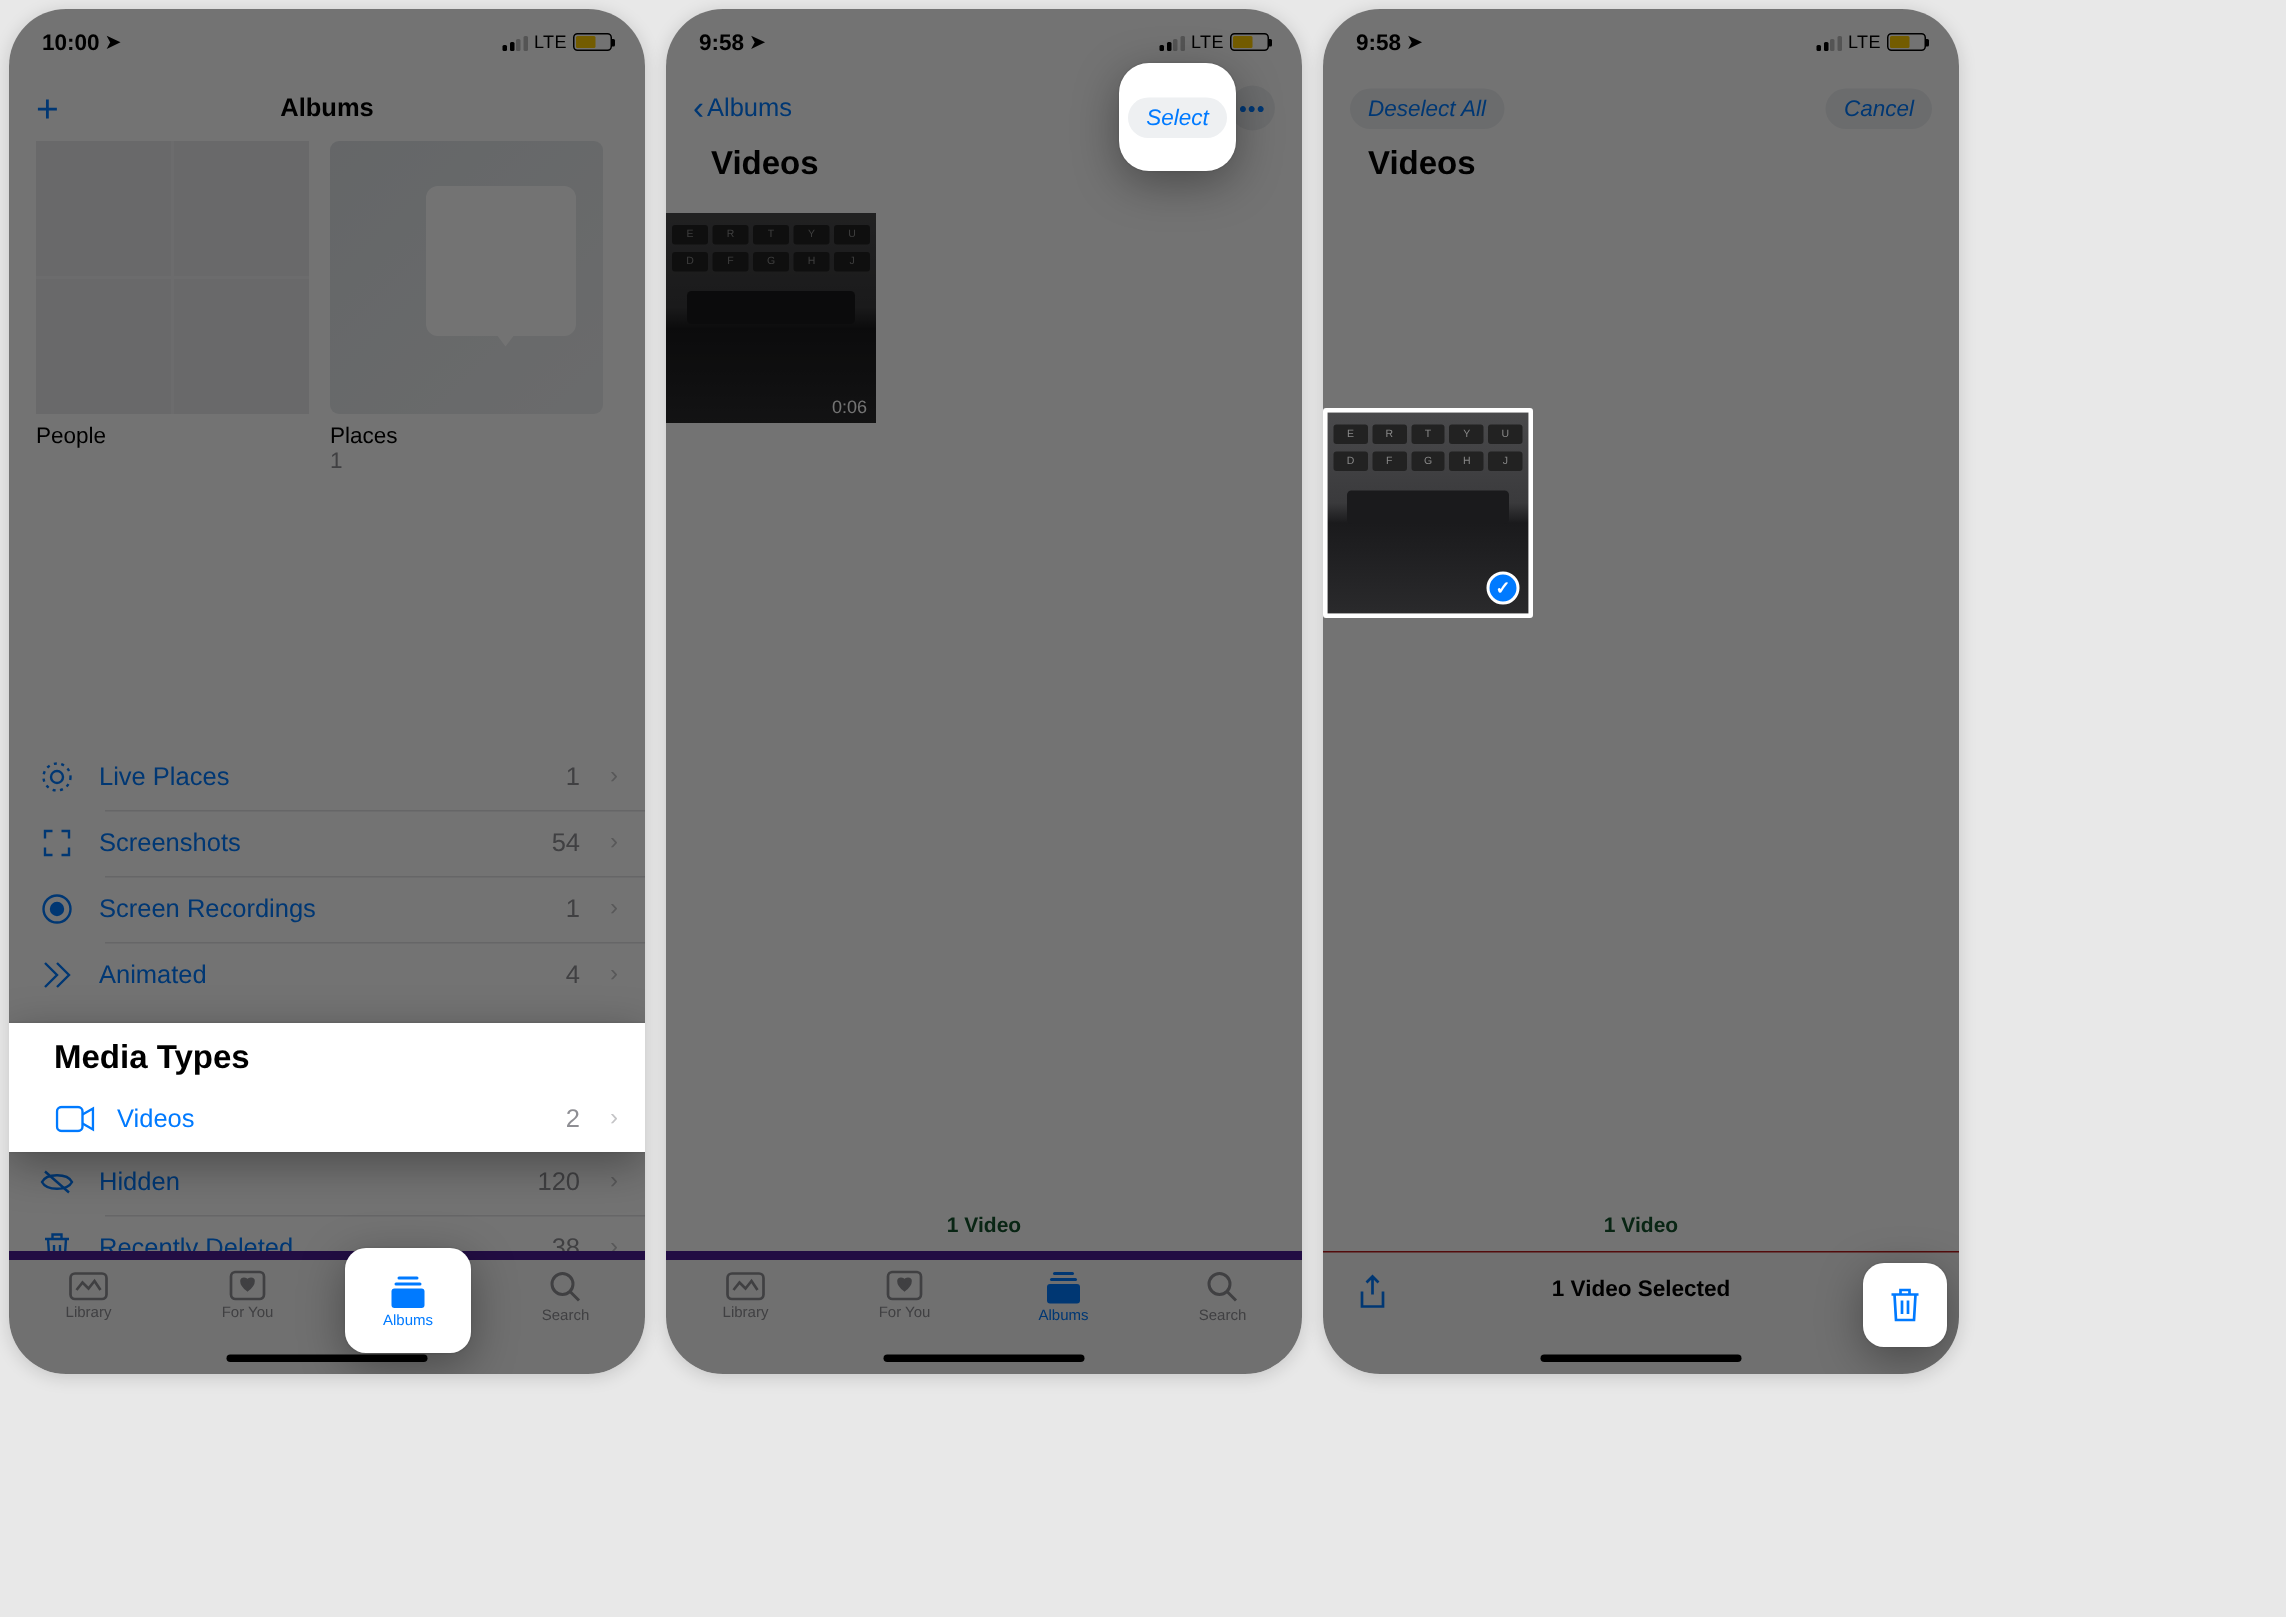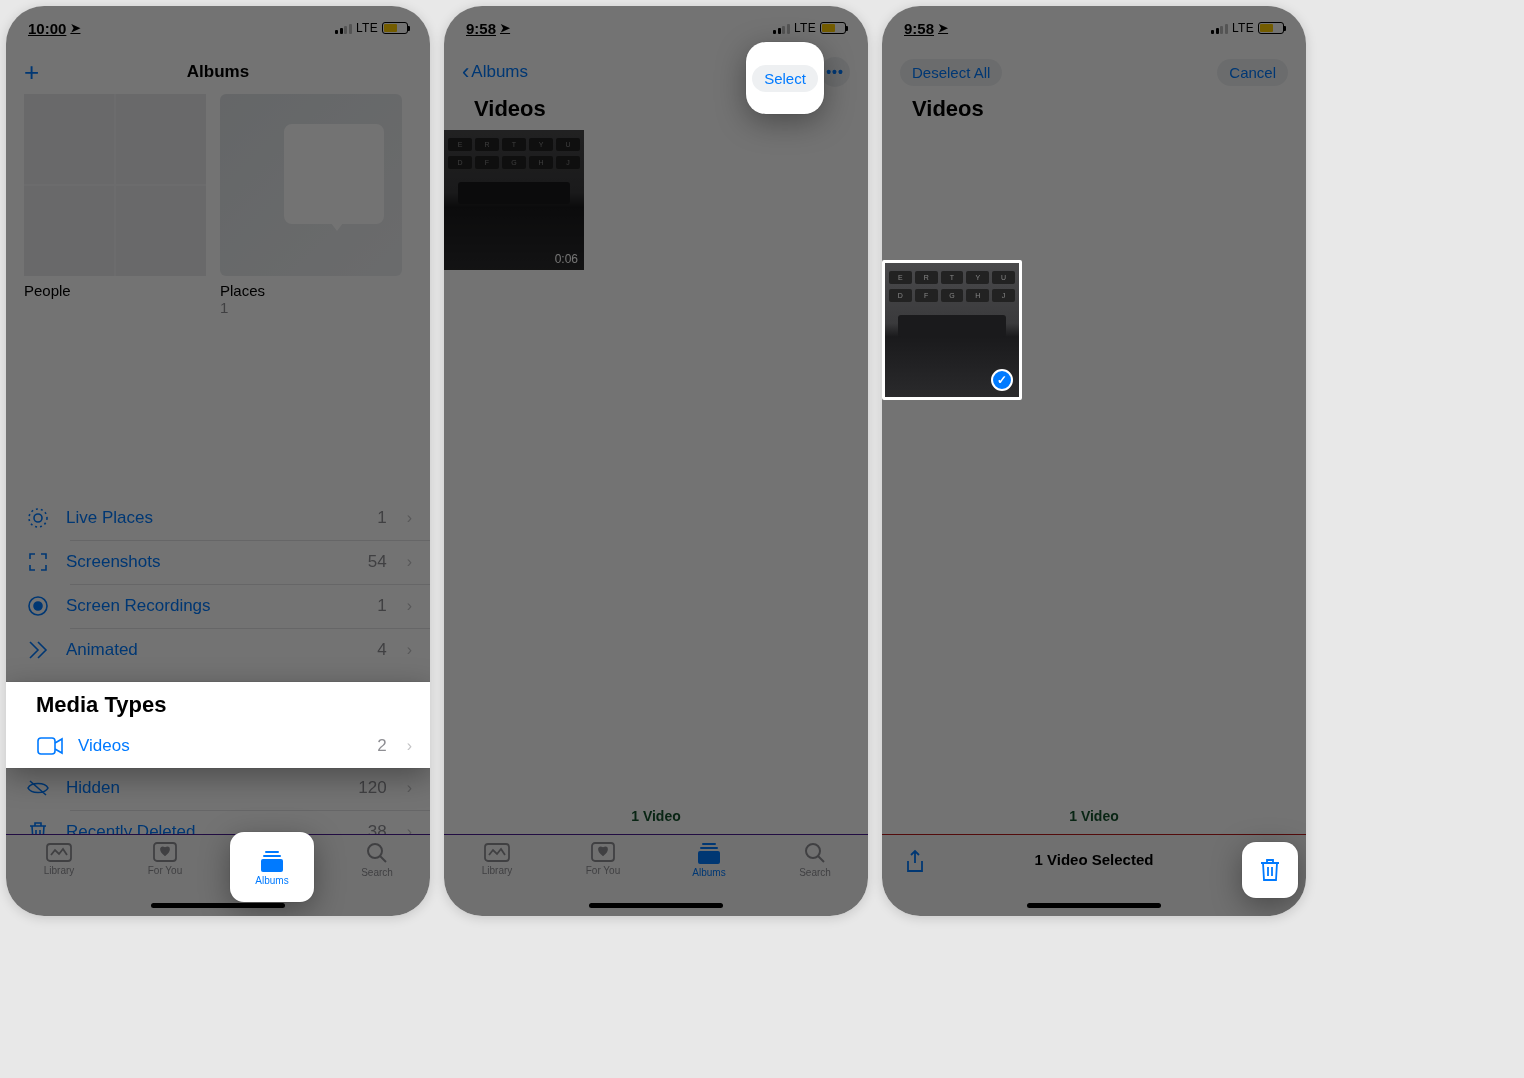--- a/index.html
+++ b/index.html
@@ -31,21 +31,21 @@
   
   .status-bar {
     height: 44px;
     display: flex;
     align-items: center;
     justify-content: space-between;
     padding: 0 22px;
     font-size: 15px;
     font-weight: 600;
   }
-  .status-left { display: flex; align-items: center; gap: 4px; text-decoration: underline; }
+  .status-left { display: flex; align-items: center; gap: 4px; }
   .status-right { display: flex; align-items: center; gap: 4px; }
   .loc-icon { font-size: 12px; }
   .signal-bars { display: inline-flex; align-items: flex-end; gap: 1.5px; height: 11px; }
   .signal-bars span { width: 3px; background: #000; border-radius: 1px; }
   .signal-bars span:nth-child(1){height:4px}
   .signal-bars span:nth-child(2){height:6px}
   .signal-bars span:nth-child(3){height:8px; background:#bbb}
   .signal-bars span:nth-child(4){height:10px; background:#bbb}
   .lte { font-size: 12px; font-weight: 500; letter-spacing: 0.3px; }
   .battery { width: 26px; height: 12px; border: 1.2px solid #000; border-radius: 3px; position: relative; }
@@ -71,20 +71,21 @@
   .nav-left, .nav-right { display:flex; align-items:center; gap:4px; z-index:2; color:#007aff; font-size:17px; }
   .nav-back-chev { font-size:22px; font-weight:300; margin-right:-2px; }
   .plus-icon { font-size: 26px; font-weight: 300; color: #007aff; }
   .pill-btn {
     background: #eef0f2;
     border-radius: 14px;
     padding: 5px 12px;
     font-size: 15px;
     font-weight: 500;
     color: #007aff;
+    font-style: italic;
   }
   .more-btn {
     width: 30px; height: 30px;
     background: #eef0f2;
     border-radius: 15px;
     display: flex;
     align-items: center;
     justify-content: center;
     color: #007aff;
     font-weight: 700;
@@ -138,21 +139,21 @@
   .list-row + .list-row::before { content:''; position:absolute; top:0; left:64px; right:0; height:1px; background:#e2e2e4; }
   .list-icon { width: 28px; display:flex; justify-content:center; color:#007aff; }
   .list-label { flex:1; color:#007aff; font-size:17px; }
   .list-count { color:#8e8e93; font-size:17px; }
   .list-chev { color:#c4c4c6; font-size:16px; margin-left:6px; }
   
   .tab-bar {
     position: absolute;
     bottom: 0; left: 0; right: 0;
     height: 82px;
-    border-top: 1px solid #4c1d95;
+    border-top: 6px solid #4c1d95;
     display: flex;
     justify-content: space-around;
     padding-top: 6px;
     background:#f9f9f9;
   }
   .tab {
     display: flex;
     flex-direction: column;
     align-items: center;
     gap: 2px;
@@ -173,20 +174,21 @@
     z-index: 60;
     border-radius: 18px;
     box-shadow: 0 0 0 1px rgba(0,0,0,0.04), 0 8px 30px rgba(0,0,0,0.35);
   }
   
   .video-thumb {
     width: 140px; height: 140px;
     background: linear-gradient(180deg,#4a4a4c 0%, #3a3a3c 45%, #1a1a1c 55%, #2a2a2c 100%);
     position: relative;
     margin-left: 0;
+    margin-top: 12px;
   }
   .video-thumb .keys { position:absolute; top:8px; left:0; right:0; display:flex; gap:3px; padding:0 4px; }
   .video-thumb .keys span { flex:1; height:13px; background:#222; border-radius:2px; font-size:7px; color:#888; text-align:center; line-height:13px;}
   .video-thumb .keys2 { top:26px; }
   .video-thumb .spacebar { position:absolute; top:52px; left:10%; right:10%; height:22px; background:#1a1a1c; border-radius:3px; }
   .video-thumb .dur { position:absolute; bottom:4px; right:6px; color:#fff; font-size:12px; font-weight:500; }
   .selected-thumb { border: 3px solid #fff; border-radius:2px; }
   .check-badge {
     position:absolute; bottom:6px; right:6px;
     width:22px; height:22px; border-radius:11px;

